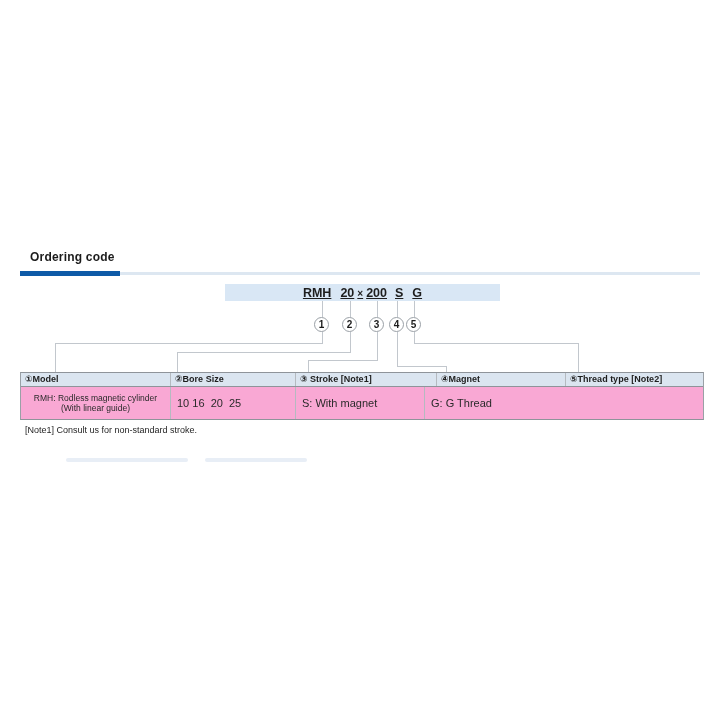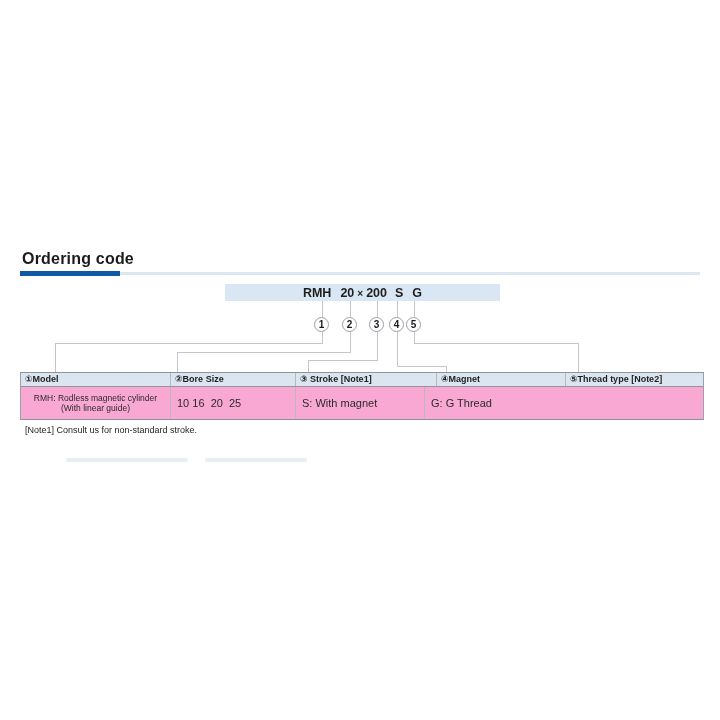--- a/index.html
+++ b/index.html
@@ -9,22 +9,22 @@
     position: relative;
     width: 720px;
     height: 720px;
     background: #ffffff;
     overflow: hidden;
   }
 
   
   .section-title {
     position: absolute;
-    left: 22px; top: 250px;
-    font-size: 16px;
+    left: 30px; top: 250px;
+    font-size: 12px;
     font-weight: bold;
     color: #1b1b1b;
     letter-spacing: 0.2px;
   }
   .title-underline-accent {
     position: absolute;
     left: 20px; top: 271px;
     width: 100px; height: 5px;
     background: #0e5aa7;
   }
@@ -40,20 +40,21 @@
     position: absolute;
     left: 225px; top: 284px;
     width: 275px; height: 17px;
     background: #d9e7f5;
     display: flex;
     align-items: center;
     justify-content: center;
     font-weight: bold;
     font-size: 12.5px;
     color: #1e1e1e;
+    text-decoration: underline;
   }
   .code-bar .part { display: inline-block; }
   .gap-lg { margin-left: 9px; }
   .gap-sm { margin-left: 3px; }
   .gap-md { margin-left: 8px; }
   .code-bar .times { font-size: 10px; position: relative; top: 0.5px; }
 
   
   .cline { position: absolute; background: #c2c7cd; }
   .v { width: 1px; }

